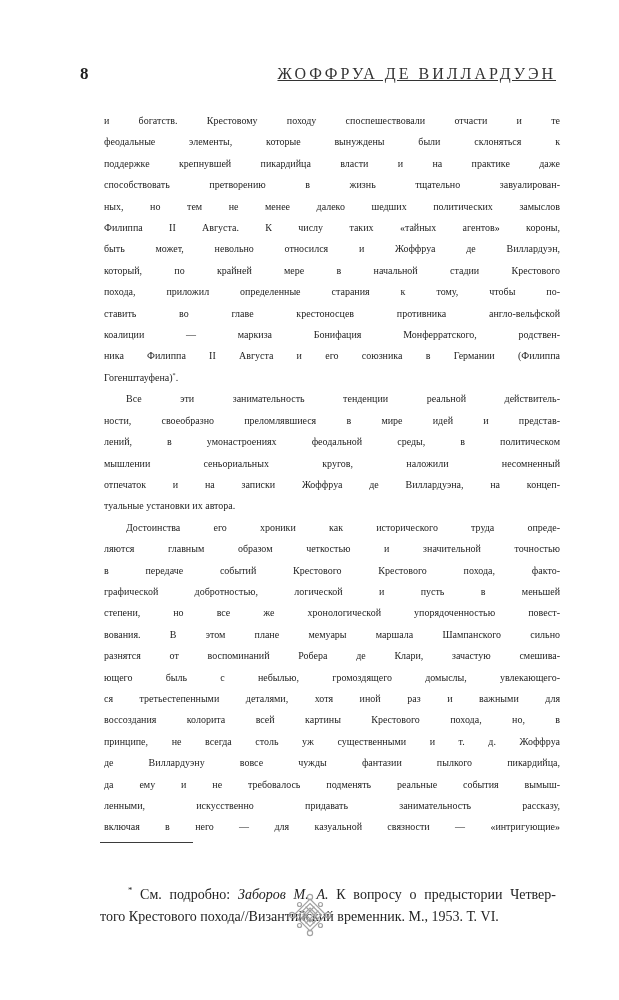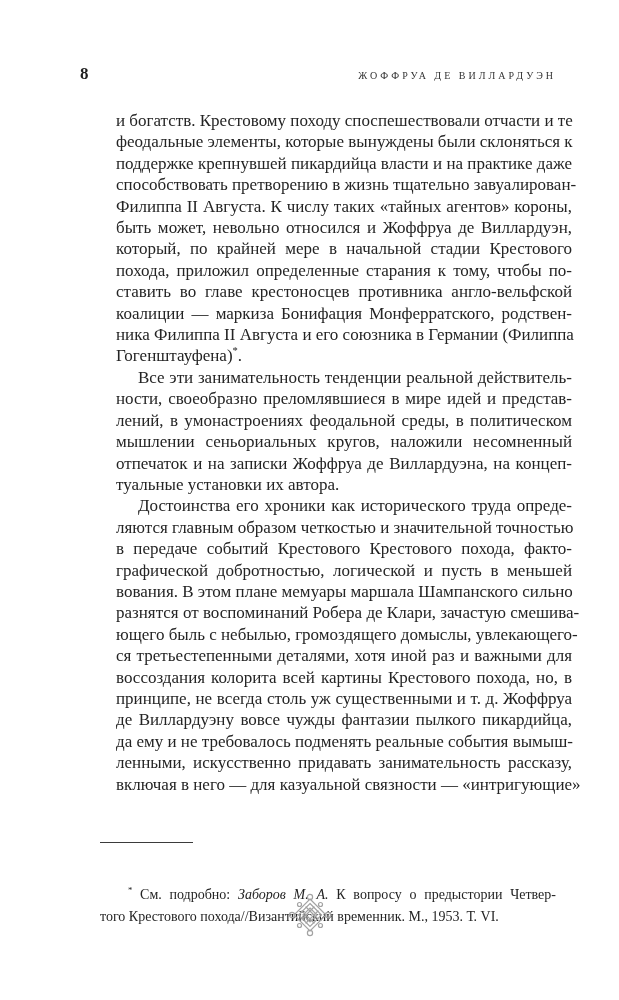--- a/index.html
+++ b/index.html
@@ -20,31 +20,32 @@
     display: flex;
     justify-content: space-between;
     align-items: baseline;
   }
   .page-number {
     font-size: 17px;
     font-weight: 700;
     color: #1f1f1f;
   }
   .running-title {
-    font-size: 10px;
+    font-size: 16px;
     letter-spacing: 3px;
     color: #333333;
     white-space: nowrap;
+    text-decoration: underline;
   }
   .body-text {
     position: absolute;
-    left: 116px;
+    left: 104px;
     top: 110px;
     width: 456px;
-    font-size: 17px;
+    font-size: 10px;
     line-height: 21.4px;
   }
   .paragraph { margin: 0; }
   .line {
     text-align: justify;
     text-align-last: justify;
     white-space: nowrap;
   }
   .line.no-just {
     text-align: right;
@@ -101,20 +102,21 @@
     <span class="page-number">8</span>
     <span class="running-title">ЖОФФРУА ДЕ ВИЛЛАРДУЭН</span>
   </div>
 
   <div class="body-text">
       <div class="paragraph">
         <div class="line">и богатств. Крестовому походу споспешествовали отчасти и те</div>
         <div class="line">феодальные элементы, которые вынуждены были склоняться к</div>
         <div class="line">поддержке крепнувшей пикардийца власти и на практике даже</div>
         <div class="line">способствовать претворению в жизнь тщательно завуалирован-</div>
+        <div class="line">ных, но тем не менее далеко шедших политических замыслов</div>
         <div class="line">Филиппа II Августа. К числу таких «тайных агентов» короны,</div>
         <div class="line">быть может, невольно относился и Жоффруа де Виллардуэн,</div>
         <div class="line">который, по крайней мере в начальной стадии Крестового</div>
         <div class="line">похода, приложил определенные старания к тому, чтобы по-</div>
         <div class="line">ставить во главе крестоносцев противника англо-вельфской</div>
         <div class="line">коалиции — маркиза Бонифация Монферратского, родствен-</div>
         <div class="line">ника Филиппа II Августа и его союзника в Германии (Филиппа</div>
         <div class="line no-just">Гогенштауфена)<sup class="fn-mark">*</sup>.</div>
       </div>
       <div class="paragraph">
@@ -123,20 +125,21 @@
         <div class="line">лений, в умонастроениях феодальной среды, в политическом</div>
         <div class="line">мышлении сеньориальных кругов, наложили несомненный</div>
         <div class="line">отпечаток и на записки Жоффруа де Виллардуэна, на концеп-</div>
         <div class="line no-just">туальные установки их автора.</div>
       </div>
       <div class="paragraph">
         <div class="line indent">Достоинства его хроники как исторического труда опреде-</div>
         <div class="line">ляются главным образом четкостью и значительной точностью</div>
         <div class="line">в передаче событий Крестового Крестового похода, факто-</div>
         <div class="line">графической добротностью, логической и пусть в меньшей</div>
+        <div class="line">степени, но все же хронологической упорядоченностью повест-</div>
         <div class="line">вования. В этом плане мемуары маршала Шампанского сильно</div>
         <div class="line">разнятся от воспоминаний Робера де Клари, зачастую смешива-</div>
         <div class="line">ющего быль с небылью, громоздящего домыслы, увлекающего-</div>
         <div class="line">ся третьестепенными деталями, хотя иной раз и важными для</div>
         <div class="line">воссоздания колорита всей картины Крестового похода, но, в</div>
         <div class="line">принципе, не всегда столь уж существенными и т. д. Жоффруа</div>
         <div class="line">де Виллардуэну вовсе чужды фантазии пылкого пикардийца,</div>
         <div class="line">да ему и не требовалось подменять реальные события вымыш-</div>
         <div class="line">ленными, искусственно придавать занимательность рассказу,</div>
         <div class="line">включая в него — для казуальной связности — «интригующие»</div>

